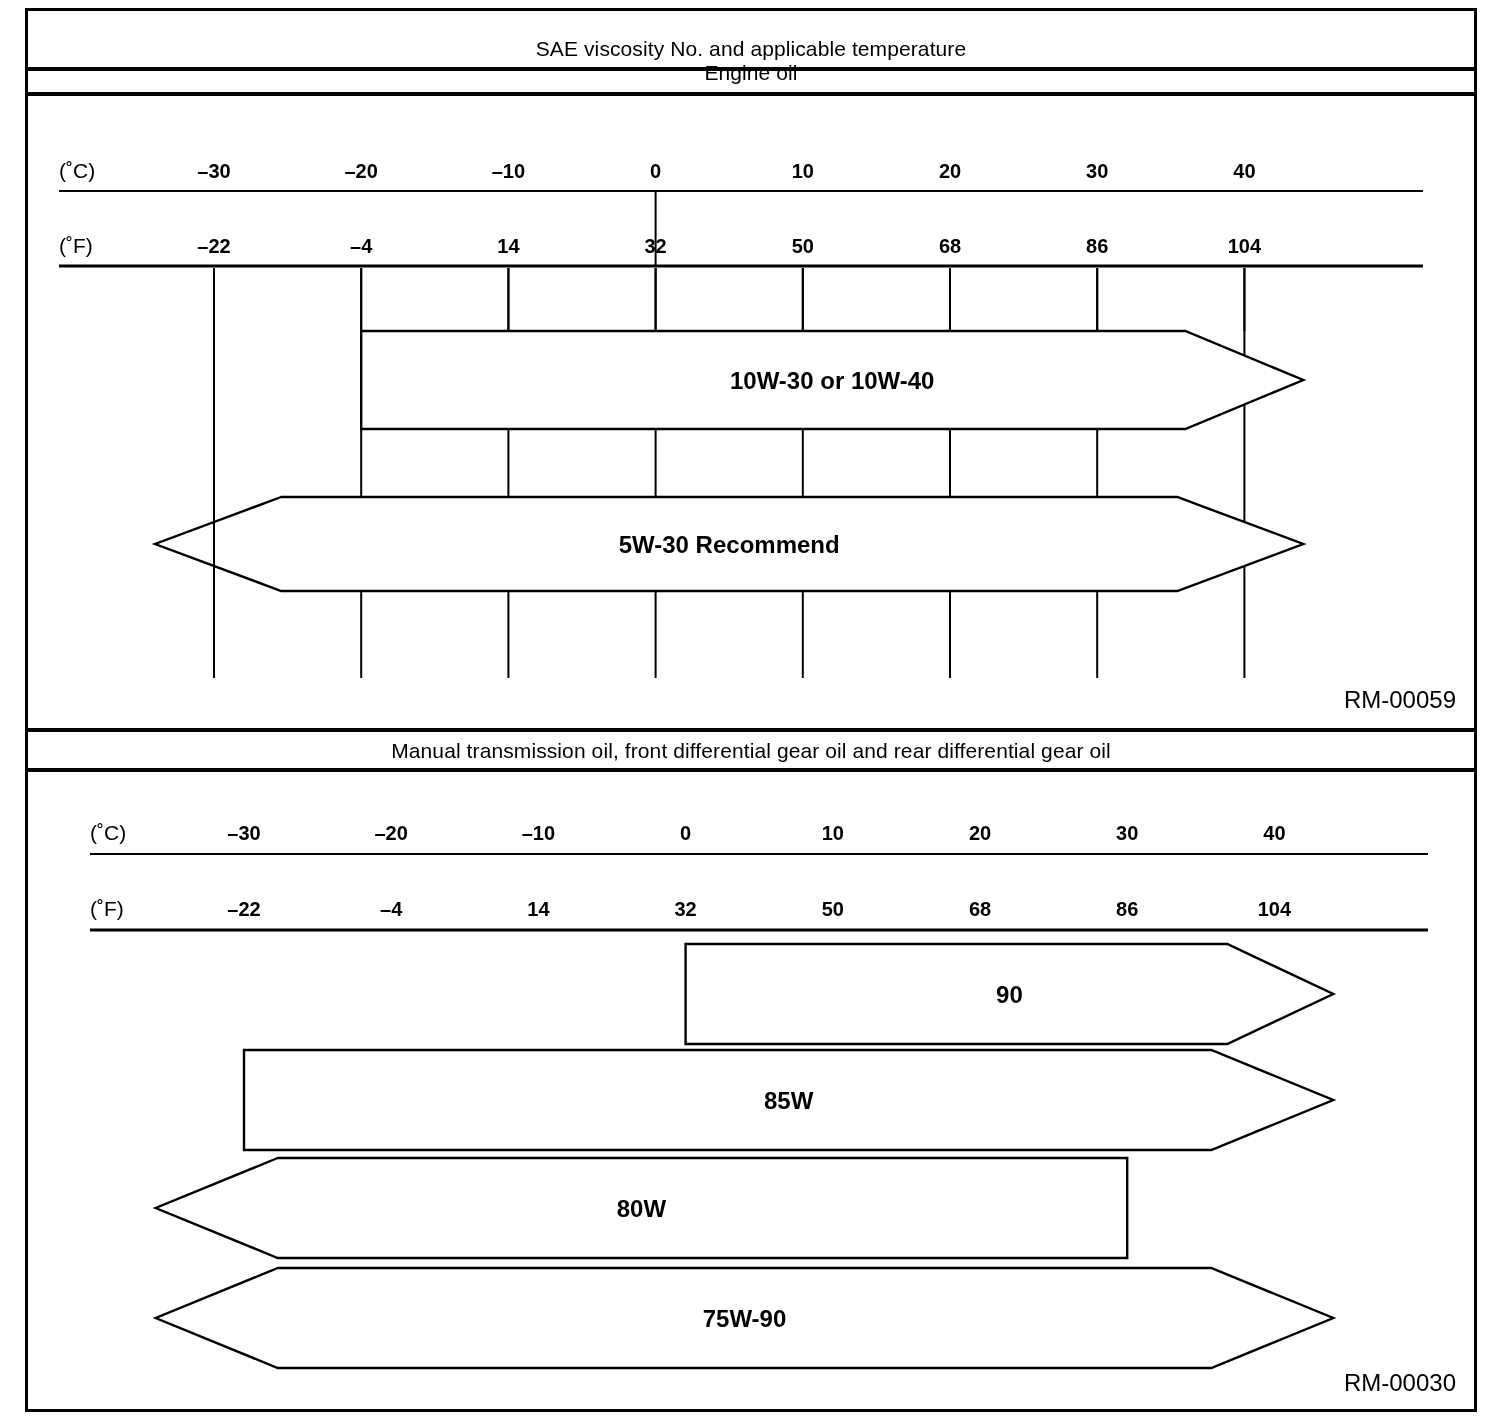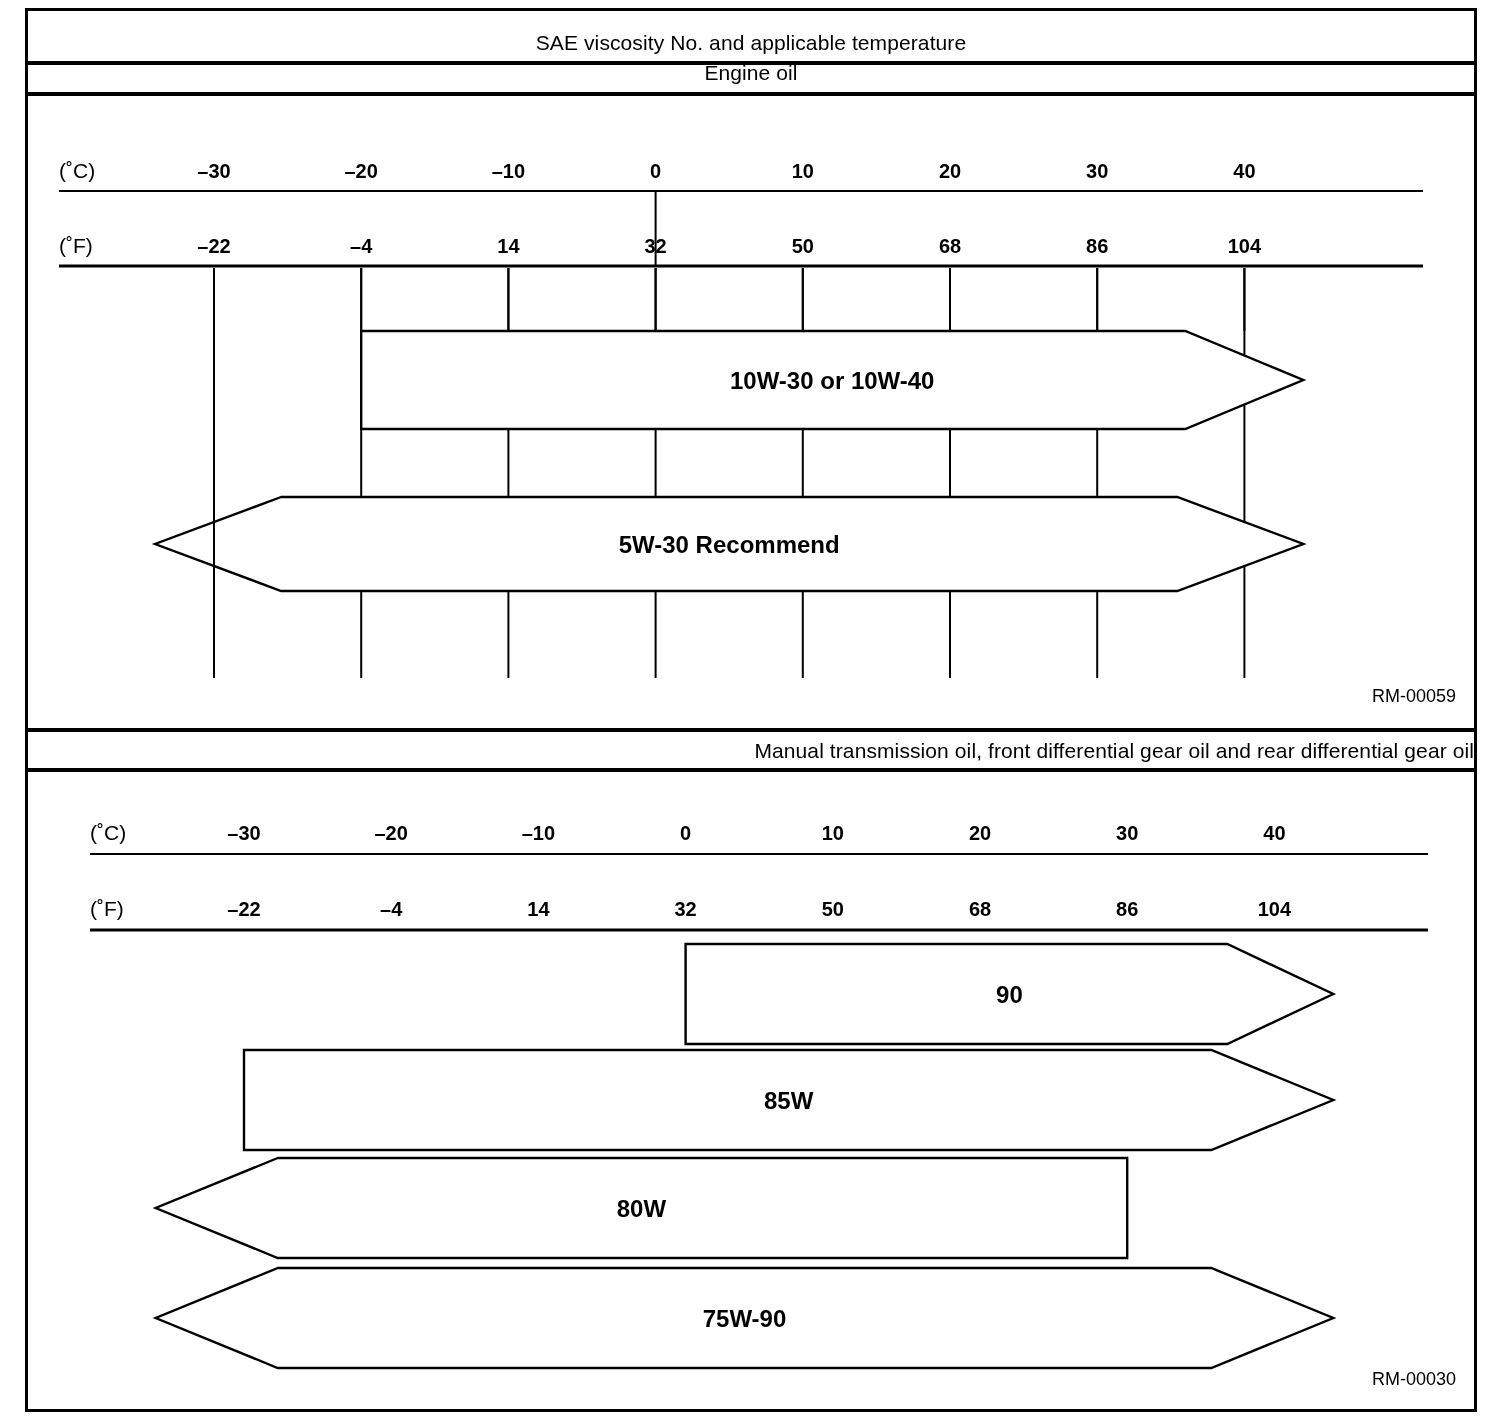--- a/index.html
+++ b/index.html
@@ -33,21 +33,21 @@
     left: 0;
     width: 100%;
     box-sizing: border-box;
     text-align: center;
     font-size: 21px;
     line-height: 1;
     letter-spacing: 0.1px;
     color: #000;
   }
   .band-title {
-    top: 12px;
+    top: 18px;
     height: 42px;
     border-bottom: 4px solid #000;
     display: flex;
     align-items: center;
     justify-content: center;
   }
   .band-sub1 {
     top: 42px;
     height: 43px;
     border-bottom: 4px solid #000;
@@ -55,32 +55,32 @@
     align-items: center;
     justify-content: center;
   }
   .band-sub2 {
     top: 717px;
     height: 44px;
     border-top: 4px solid #000;
     border-bottom: 4px solid #000;
     display: flex;
     align-items: center;
-    justify-content: flex-end;
+    justify-content: center;
   }
   .chart-svg {
     position: absolute;
     left: 0;
     display: block;
   }
   #svg-engine { top: 85px; }
   #svg-gear   { top: 761px; }
   .rm-code {
     position: absolute;
-    font-size: 18px;
+    font-size: 24px;
     color: #000;
     white-space: nowrap;
   }
   #rm-top { right: 18px; top: 675px; }
   #rm-bot { right: 18px; top: 1358px; }
 </style>
 </head>
 <body>
 
 <div id="page">

